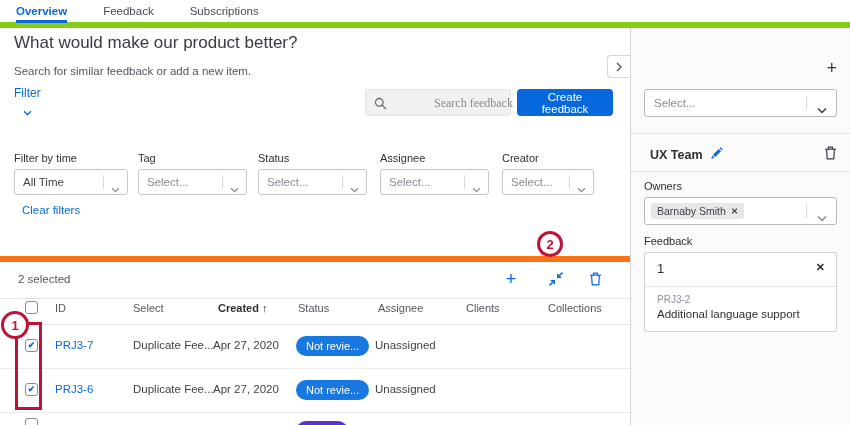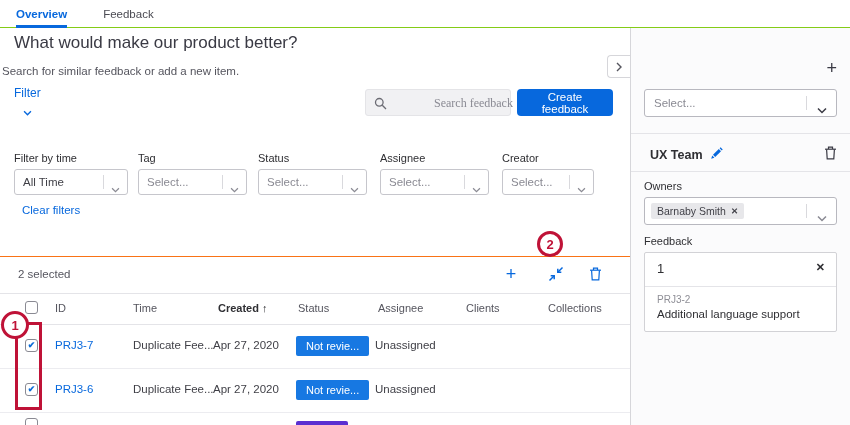--- a/index.html
+++ b/index.html
@@ -2,31 +2,31 @@
 <html><head>
 <meta charset="utf-8">
 <style>
   html,body{margin:0;padding:0;background:#fff;}
   #app{position:relative;width:850px;height:425px;overflow:hidden;background:#fff;
        font-family:"Liberation Sans",sans-serif;-webkit-font-smoothing:antialiased;}
   .abs{position:absolute;}
 
   
   .tabbar{position:absolute;top:0;left:0;right:0;height:28px;background:#fff;
-          border-bottom:1px solid #84cc16;display:flex;align-items:center;
+          border-bottom:6px solid #84cc16;display:flex;align-items:center;
           padding-left:16px;box-sizing:border-box;z-index:5;}
   .tab{margin-right:36px;font-size:11.5px;color:#4b4b53;height:100%;
        display:flex;align-items:center;position:relative;cursor:pointer;}
   .tab.active{color:#0768dd;font-weight:bold;}
   .tab.active::after{content:"";position:absolute;left:0;right:0;bottom:-1px;height:3px;background:#0768dd;}
 
   
   .main{position:absolute;top:28px;left:0;width:630px;height:397px;background:#fff;}
   .page-title{left:14px;top:5px;font-size:17px;color:#3a3a44;}
-  .page-sub{left:2px;top:37px;font-size:11.5px;color:#55555e;}
+  .page-sub{left:14px;top:37px;font-size:11.5px;color:#55555e;}
   .filter-link{left:14px;top:58px;font-size:12px;color:#0768dd;display:flex;align-items:center;gap:5px;cursor:pointer;flex-direction:column;}
 
   .search-box{left:365px;top:61px;width:146px;height:27px;background:#f1f1f3;
               border:1px solid #e4e4e7;border-radius:3px;box-sizing:border-box;}
   .search-box input{position:absolute;left:26px;top:0;width:112px;height:25px;border:none;background:transparent;
               outline:none;font-size:12px;color:#3f3f46;font-family:Liberation Serif, serif;margin-left:40px;}
   .search-box input::placeholder{color:#8a8a93;}
   .search-glyph{position:absolute;left:8px;top:6px;}
 
   .create-btn{left:517px;top:61px;width:96px;height:27px;background:#0768dd;color:#fff;
@@ -41,36 +41,36 @@
   .f-label{top:124px;font-size:11px;color:#2f2f33;}
   .f-box{top:141px;height:26px;border:1px solid #c6c6cc;border-radius:3px;background:#fff;
          box-sizing:border-box;cursor:pointer;}
   .f-box .val{position:absolute;left:8px;top:0;line-height:24px;font-size:11.5px;color:#8a8a93;}
   .f-box .val.dark{color:#3f3f46;}
   .f-box .sep{position:absolute;right:23px;top:5px;width:1px;height:14px;background:#d9d9dd;}
   .f-box .chev{position:absolute;right:7px;top:9px;}
   .clear-link{left:22px;top:176px;font-size:11.5px;color:#0768dd;cursor:pointer;}
 
   
-  .bulkbar{left:0;right:0;top:228px;height:36px;border-top:1px solid #f97316;border-bottom:1px solid #e4e4e8;}
+  .bulkbar{left:0;right:0;top:228px;height:36px;border-top:6px solid #f97316;border-bottom:1px solid #e4e4e8;}
   .bulk-count{position:absolute;left:18px;top:11px;font-size:11.5px;color:#55555e;}
   .bulk-icon{position:absolute;top:7px;cursor:pointer;display:flex;align-items:center;justify-content:center;width:20px;height:20px;}
   .plus-blue{left:501px;color:#0768dd;font-size:18px;font-weight:400;line-height:18px;}
 
   
   .thead{left:0;right:0;top:264px;height:32px;border-bottom:1px solid #e4e4e8;}
   .th{position:absolute;top:10px;font-size:11px;color:#55555e;}
   .th.sorted{color:#2f2f33;font-weight:bold;}
   .trow{left:0;right:0;height:44px;border-bottom:1px solid #ececf0;}
   .cell{position:absolute;top:15px;font-size:11.5px;color:#3f3f46;}
   .cell.link{color:#0768dd;cursor:pointer;}
   .checkbox{position:absolute;left:25px;width:13px;height:13px;border:1px solid #8a8a93;border-radius:3px;
             background:#fff;box-sizing:border-box;cursor:pointer;display:flex;align-items:center;justify-content:center;}
   .checkbox .mark{color:#0b6cd8;font-size:9px;font-weight:bold;line-height:1;}
-  .badge{position:absolute;left:296px;top:12px;height:20px;border-radius:2px;background:#1778e2;color:#fff;
+  .badge{position:absolute;left:296px;top:12px;height:20px;border-radius:10px;background:#1778e2;color:#fff;
          font-size:11px;line-height:20px;padding:0 10px;cursor:pointer;}
   .badge.purple{background:#5b2fd1;}
 
   
   .sidebar{position:absolute;top:28px;left:630px;width:220px;height:397px;background:#fbfbfc;
            border-left:1px solid #d6d6da;box-sizing:border-box;}
   .sb-title{left:19px;top:34px;font-size:13.5px;color:#3a3a44;}
   .sb-plus{right:13px;top:31px;font-size:18px;font-weight:300;color:#3a3a44;cursor:pointer;line-height:18px;}
   .sb-select{left:13px;right:13px;top:61px;height:28px;background:#fff;border:1px solid #b8b8bf;
              border-radius:3px;box-sizing:border-box;cursor:pointer;}
@@ -100,20 +100,21 @@
              box-sizing:border-box;z-index:50;}
 </style>
 </head>
 <body>
 
 <div id="app">
 
   <div class="tabbar">
     <div class="tab active">Overview</div>
     <div class="tab">Feedback</div>
+    <div class="tab">Subscriptions</div>
   </div>
 
   <div class="main">
 
     <div class="abs page-title">What would make our product better?</div>
     <div class="abs page-sub">Search for similar feedback or add a new item.</div>
 
     <div class="abs filter-link">
       <span>Filter</span>
       <span>
@@ -203,21 +204,21 @@
           <line x1="1" y1="3.2" x2="12" y2="3.2"></line>
           <polyline points="4.5,3 4.5,1.2 8.5,1.2 8.5,3"></polyline>
           <path d="M2.6 3.4 L3.2 12.8 L9.8 12.8 L10.4 3.4"></path>
         </svg>
       </span>
     </div>
 
     <div class="abs thead">
       <span class="checkbox" style="top:9px"></span>
       <span class="th" style="left:55px">ID</span>
-      <span class="th" style="left:133px">Time</span>
+      <span class="th" style="left:133px">Select</span>
       <span class="th sorted" style="left:218px"><span>Created</span> <span>↑</span></span>
       <span class="th" style="left:298px">Status</span>
       <span class="th" style="left:378px">Assignee</span>
       <span class="th" style="left:466px">Clients</span>
       <span class="th" style="left:548px">Collections</span>
     </div>
 
     <div class="abs trow" style="top:296px">
       <span class="checkbox" style="top:15px">
           <span class="mark">✔</span>

